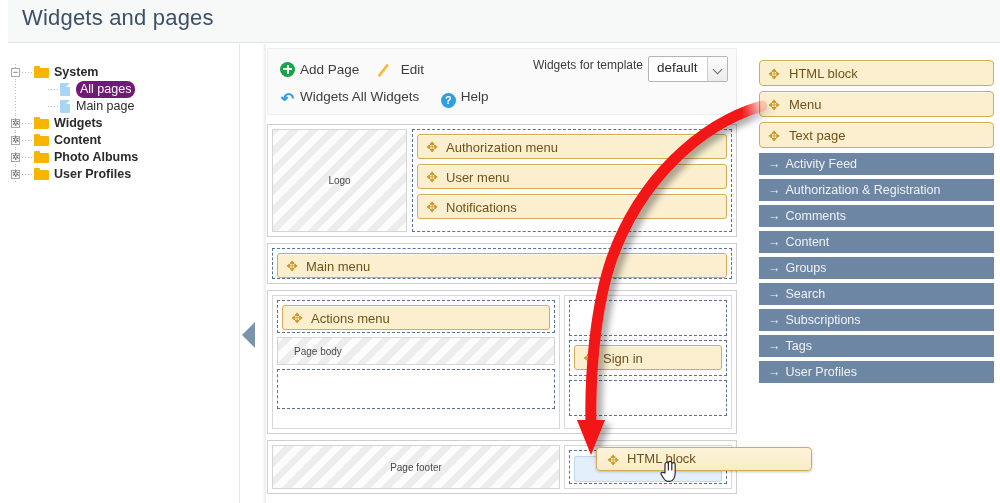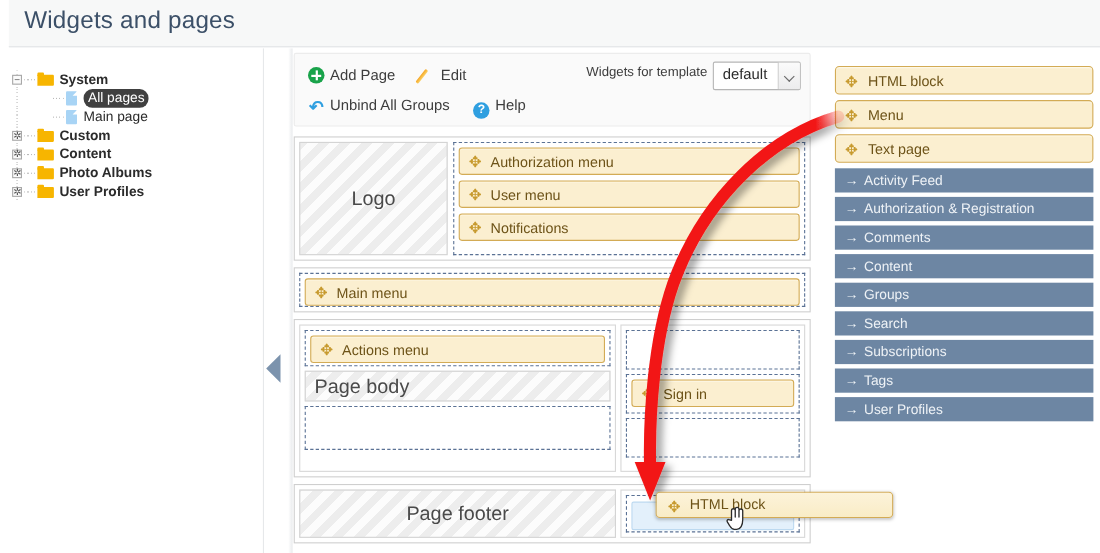--- a/index.html
+++ b/index.html
@@ -58,21 +58,21 @@
   .fileicon{
     position:absolute;top:2px;width:10px;height:13px;
     background:#a8d4f5;border-radius:1px;display:block;
   }
   .fileicon:after{
     content:"";position:absolute;right:0;top:0;border-width:0 0 4px 4px;
     border-style:solid;border-color:transparent transparent #ffffff transparent;
   }
   .tlabel{position:absolute;top:0;font-size:12.5px;color:#2b2b2b;}
   .tlabel.bold{font-weight:bold;}
-  .tlabel.sel{background:#404040;color:#ffffff;padding:0 4px;border-radius:8px;}
+  .tlabel.sel{background:#701a75;color:#ffffff;padding:0 4px;border-radius:8px;}
 
   
   .collapse-handle{
     position:absolute;left:242px;top:322px;width:0;height:0;
     border-style:solid;border-width:13px 13px 13px 0;
     border-color:transparent #7c93ad transparent transparent;
   }
   .rail{
     position:absolute;left:262px;top:44px;width:4px;height:459px;
     background:linear-gradient(to right,#ffffff,#e9ebed);
@@ -126,21 +126,21 @@
 
   
   .layout{position:absolute;left:0;top:76px;width:470px;}
   .lrow{
     position:relative;width:470px;box-sizing:border-box;
     border:1px solid #cfcfcf;background:#fff;margin-bottom:6px;
   }
   .stripes{
     background-color:#ededed;
     background-image:repeating-linear-gradient(-45deg,rgba(255,255,255,.85) 0 7px,rgba(0,0,0,0) 7px 14px);
-    color:#4a4a4a;font-size:18px;
+    color:#4a4a4a;font-size:10px;
     display:flex;align-items:center;justify-content:center;
     border:1px solid #d4d4d4;box-sizing:border-box;
   }
   .dz{
     border:1px dashed #5b7295;box-sizing:border-box;background:#fff;
     padding:4px;
   }
   .widget{
     position:relative;height:25px;line-height:25px;box-sizing:border-box;
     background:#fbefd0;border:1px solid #d3ab55;border-radius:3px;
@@ -160,21 +160,21 @@
   .head-dz{position:absolute;left:144px;top:4px;right:4px;height:103px;}
 
   
   .row-mm{height:41px;}
   .mm-dz{position:absolute;left:4px;top:4px;right:4px;bottom:4px;}
 
   
   .row-body{height:144px;}
   .body-left{position:absolute;left:4px;top:4px;width:288px;bottom:4px;border:1px solid #d8d8d8;box-sizing:border-box;background:#fff;}
   .bl-dz1{position:absolute;left:4px;top:4px;right:4px;height:33px;}
-  .bl-pagebody{position:absolute;left:4px;top:41px;right:4px;height:28px;justify-content:flex-start;padding-left:8px;}
+  .bl-pagebody{position:absolute;left:4px;top:41px;right:4px;height:28px;justify-content:flex-start;padding-left:16px;}
   .bl-dz2{position:absolute;left:4px;top:73px;right:4px;height:40px;}
   .body-right{position:absolute;left:296px;top:4px;right:4px;bottom:4px;border:1px solid #d8d8d8;box-sizing:border-box;background:#fff;}
   .br-dz{position:absolute;left:4px;right:4px;height:36px;}
   .br-dz.d1{top:4px;}
   .br-dz.d2{top:44px;}
   .br-dz.d3{top:84px;}
 
   
   .row-foot{height:54px;margin-bottom:0;}
   .foot-left{position:absolute;left:4px;top:4px;width:288px;bottom:4px;}
@@ -248,21 +248,21 @@
           <span class="fileicon" style="left: 50px;"></span>
           <span class="tlabel" style="left: 66px;">Main page</span>
         </div>
         <div class="tnode">
           <span class="guide"></span>
           <span class="exp" style="left: 1px;">✲</span>
           <span class="dash" style="left: 12px;"></span>
           <span class="folder" style="left: 24px;">
             <i></i>
           </span>
-          <span class="tlabel bold" style="left: 44px;">Custom</span>
+          <span class="tlabel bold" style="left: 44px;">Widgets</span>
         </div>
         <div class="tnode">
           <span class="guide"></span>
           <span class="exp" style="left: 1px;">✲</span>
           <span class="dash" style="left: 12px;"></span>
           <span class="folder" style="left: 24px;">
             <i></i>
           </span>
           <span class="tlabel bold" style="left: 44px;">Content</span>
         </div>
@@ -295,21 +295,21 @@
       <div class="tb-row r1">
         <span class="tb-item">
           <span class="ico ico-plus"></span><span>Add Page</span>
         </span>
         <span class="tb-item">
           <span class="ico ico-pencil"></span><span>Edit</span>
         </span>
       </div>
       <div class="tb-row r2">
         <span class="tb-item">
-          <span class="ico ico-undo">↶</span><span>Unbind All Groups</span>
+          <span class="ico ico-undo">↶</span><span>Widgets All Widgets</span>
         </span>
         <span class="tb-item">
           <span class="ico ico-help">?</span><span>Help</span>
         </span>
       </div>
       <div class="tb-template">Widgets for template</div>
       <div class="tb-select">
         <span class="val">default</span>
         <span class="arrowbtn"></span>
       </div>

